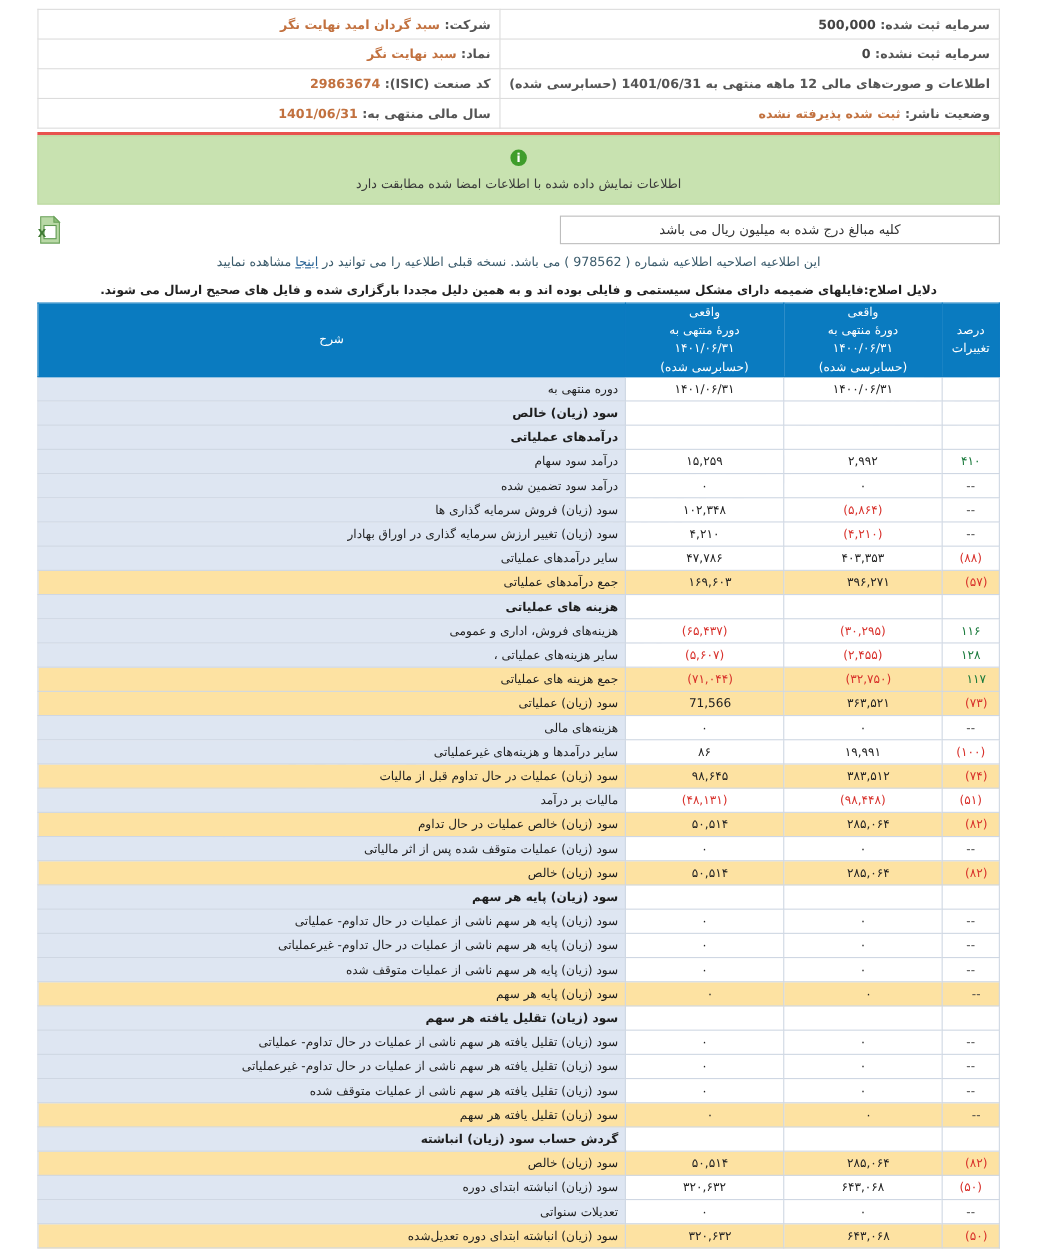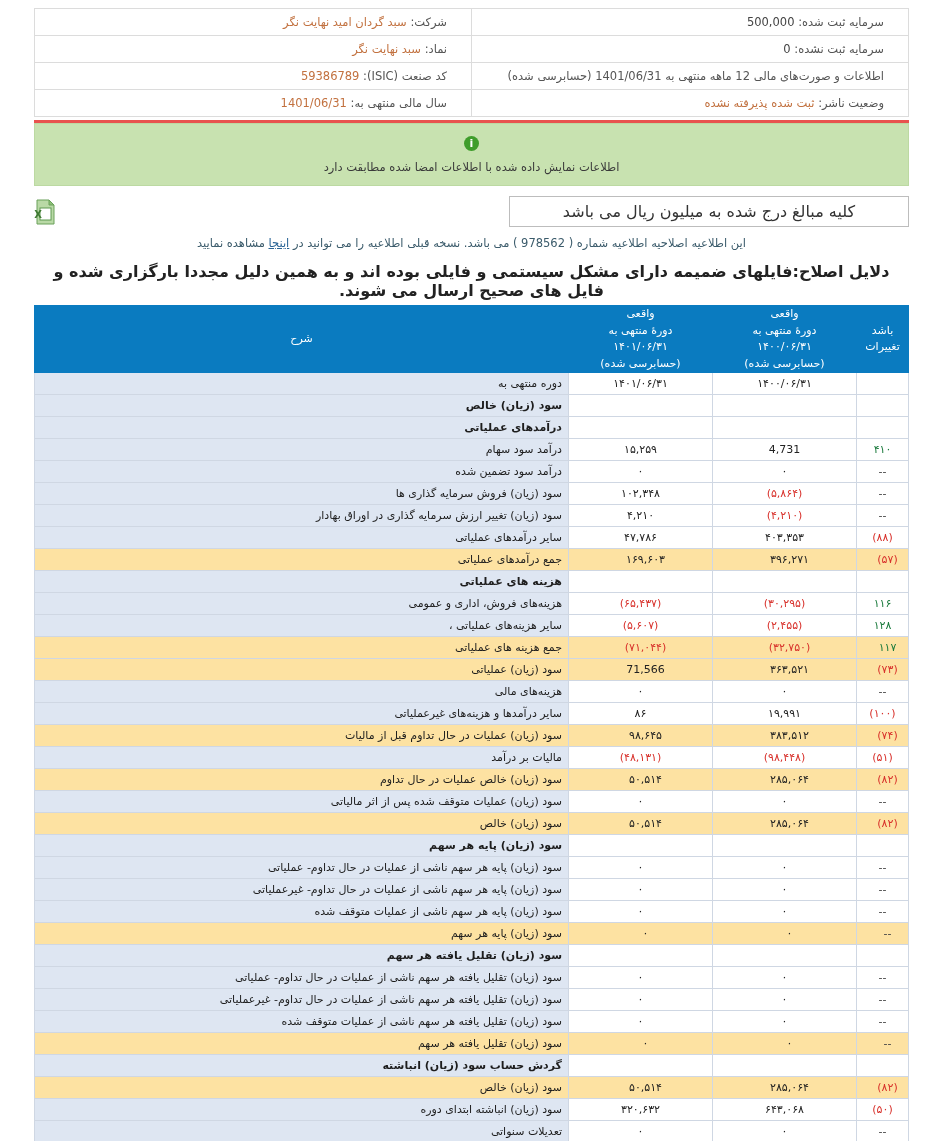--- a/index.html
+++ b/index.html
@@ -40,24 +40,25 @@
   
   .info-wrap { padding: 8px 34px 0 34px; }
   table.info {
     width: 100%;
     border-collapse: collapse;
     font-size: 11.5px;
     color: #555;
   }
   table.info td {
     border: 1px solid #dcdcdc;
-    padding: 6px 24px;
+    padding: 6px 8px;
     height: 25px;
     vertical-align: middle;
     white-space: nowrap;
+    font-weight: bold;
   }
   table.info td.right-cell { width: 50%; text-align: right; color: #b06a45; }
   table.info td.left-cell  { width: 50%; text-align: right; color: #555; }
   .lbl { color: #555; }
   .val-orange { color: #c2713f; }
   .val-dark { color: #444; }
 
   
   .red-rule {
     margin: 3px 34px 0 34px;
@@ -95,21 +96,21 @@
     margin: 10px 34px 0 34px;
     display: flex;
     align-items: center;
     justify-content: space-between;
     direction: rtl;
   }
   .unit-box {
     border: 1px solid #bdbdbd;
     background: #fff;
     padding: 5px 10px;
-    font-size: 16px;
+    font-size: 12px;
     color: #333;
     min-width: 400px;
     text-align: center;
   }
   .xls-icon { width: 22px; height: 26px; position: relative; }
 
   
   .amend-line {
     margin: 9px 34px 12px 34px;
     text-align: center;
@@ -118,21 +119,21 @@
   }
   .amend-line a {
     color: #2a6496;
     text-decoration: underline;
   }
 
   
   .reason-line {
     margin: 8px 34px 5px 34px;
     text-align: center;
-    font-size: 16px;
+    font-size: 11px;
     color: #222;
     font-weight: bold;
   }
 
   
   .table-wrap { padding: 0 34px 26px 34px; position: relative; z-index: 10; }
   table.stmt {
     width: 100%;
     border-collapse: collapse;
     font-size: 11px;
@@ -219,21 +220,21 @@
             <span class="lbl">نماد:</span>
             <span class="val-orange">سبد نهایت نگر</span>
           </td>
         </tr>
         <tr>
           <td class="left-cell">
             <span class="lbl">اطلاعات و صورت‌های مالی  12 ماهه منتهی به 1401/06/31 (حسابرسی شده)</span>
           </td>
           <td class="right-cell">
             <span class="lbl">کد صنعت (ISIC):</span>
-            <span class="val-orange">59386789</span>
+            <span class="val-orange">29863674</span>
           </td>
         </tr>
         <tr>
           <td class="left-cell">
             <span class="lbl">وضعیت ناشر:</span>
             <span class="val-orange">ثبت شده پذیرفته نشده</span>
           </td>
           <td class="right-cell">
             <span class="lbl">سال مالی منتهی به:</span>
             <span class="val-orange">1401/06/31</span>
@@ -274,21 +275,21 @@
     <table class="stmt">
       <colgroup>
         <col class="c-pct">
           <col class="c-prev">
           <col class="c-cur">
           <col class="c-desc">
       </colgroup>
       <thead>
         <tr>
           <th>
-            <div>باشد</div>
+            <div>درصد</div>
             <div>تغییرات</div>
           </th>
           <th>
             <div>واقعی</div>
             <div>دورهٔ منتهی به</div>
             <div>۱۴۰۰/۰۶/۳۱</div>
             <div>(حسابرسی شده)</div>
           </th>
           <th>
             <div>واقعی</div>
@@ -313,21 +314,21 @@
             <td class="desc">سود (زیان) خالص</td>
           </tr>
           <tr class="head-row">
             <td class="pct"></td>
             <td class="num"></td>
             <td class="num"></td>
             <td class="desc">درآمدهای عملیاتی</td>
           </tr>
           <tr>
             <td class="pct"><span class="pctpos">۴۱۰</span></td>
-            <td class="num"><span>4,731</span></td>
+            <td class="num"><span>۲,۹۹۲</span></td>
             <td class="num"><span>۱۵,۲۵۹</span></td>
             <td class="desc">درآمد سود سهام</td>
           </tr>
           <tr>
             <td class="pct"><span class="dash">--</span></td>
             <td class="num"><span>۰</span></td>
             <td class="num"><span>۰</span></td>
             <td class="desc">درآمد سود تضمین شده</td>
           </tr>
           <tr>

